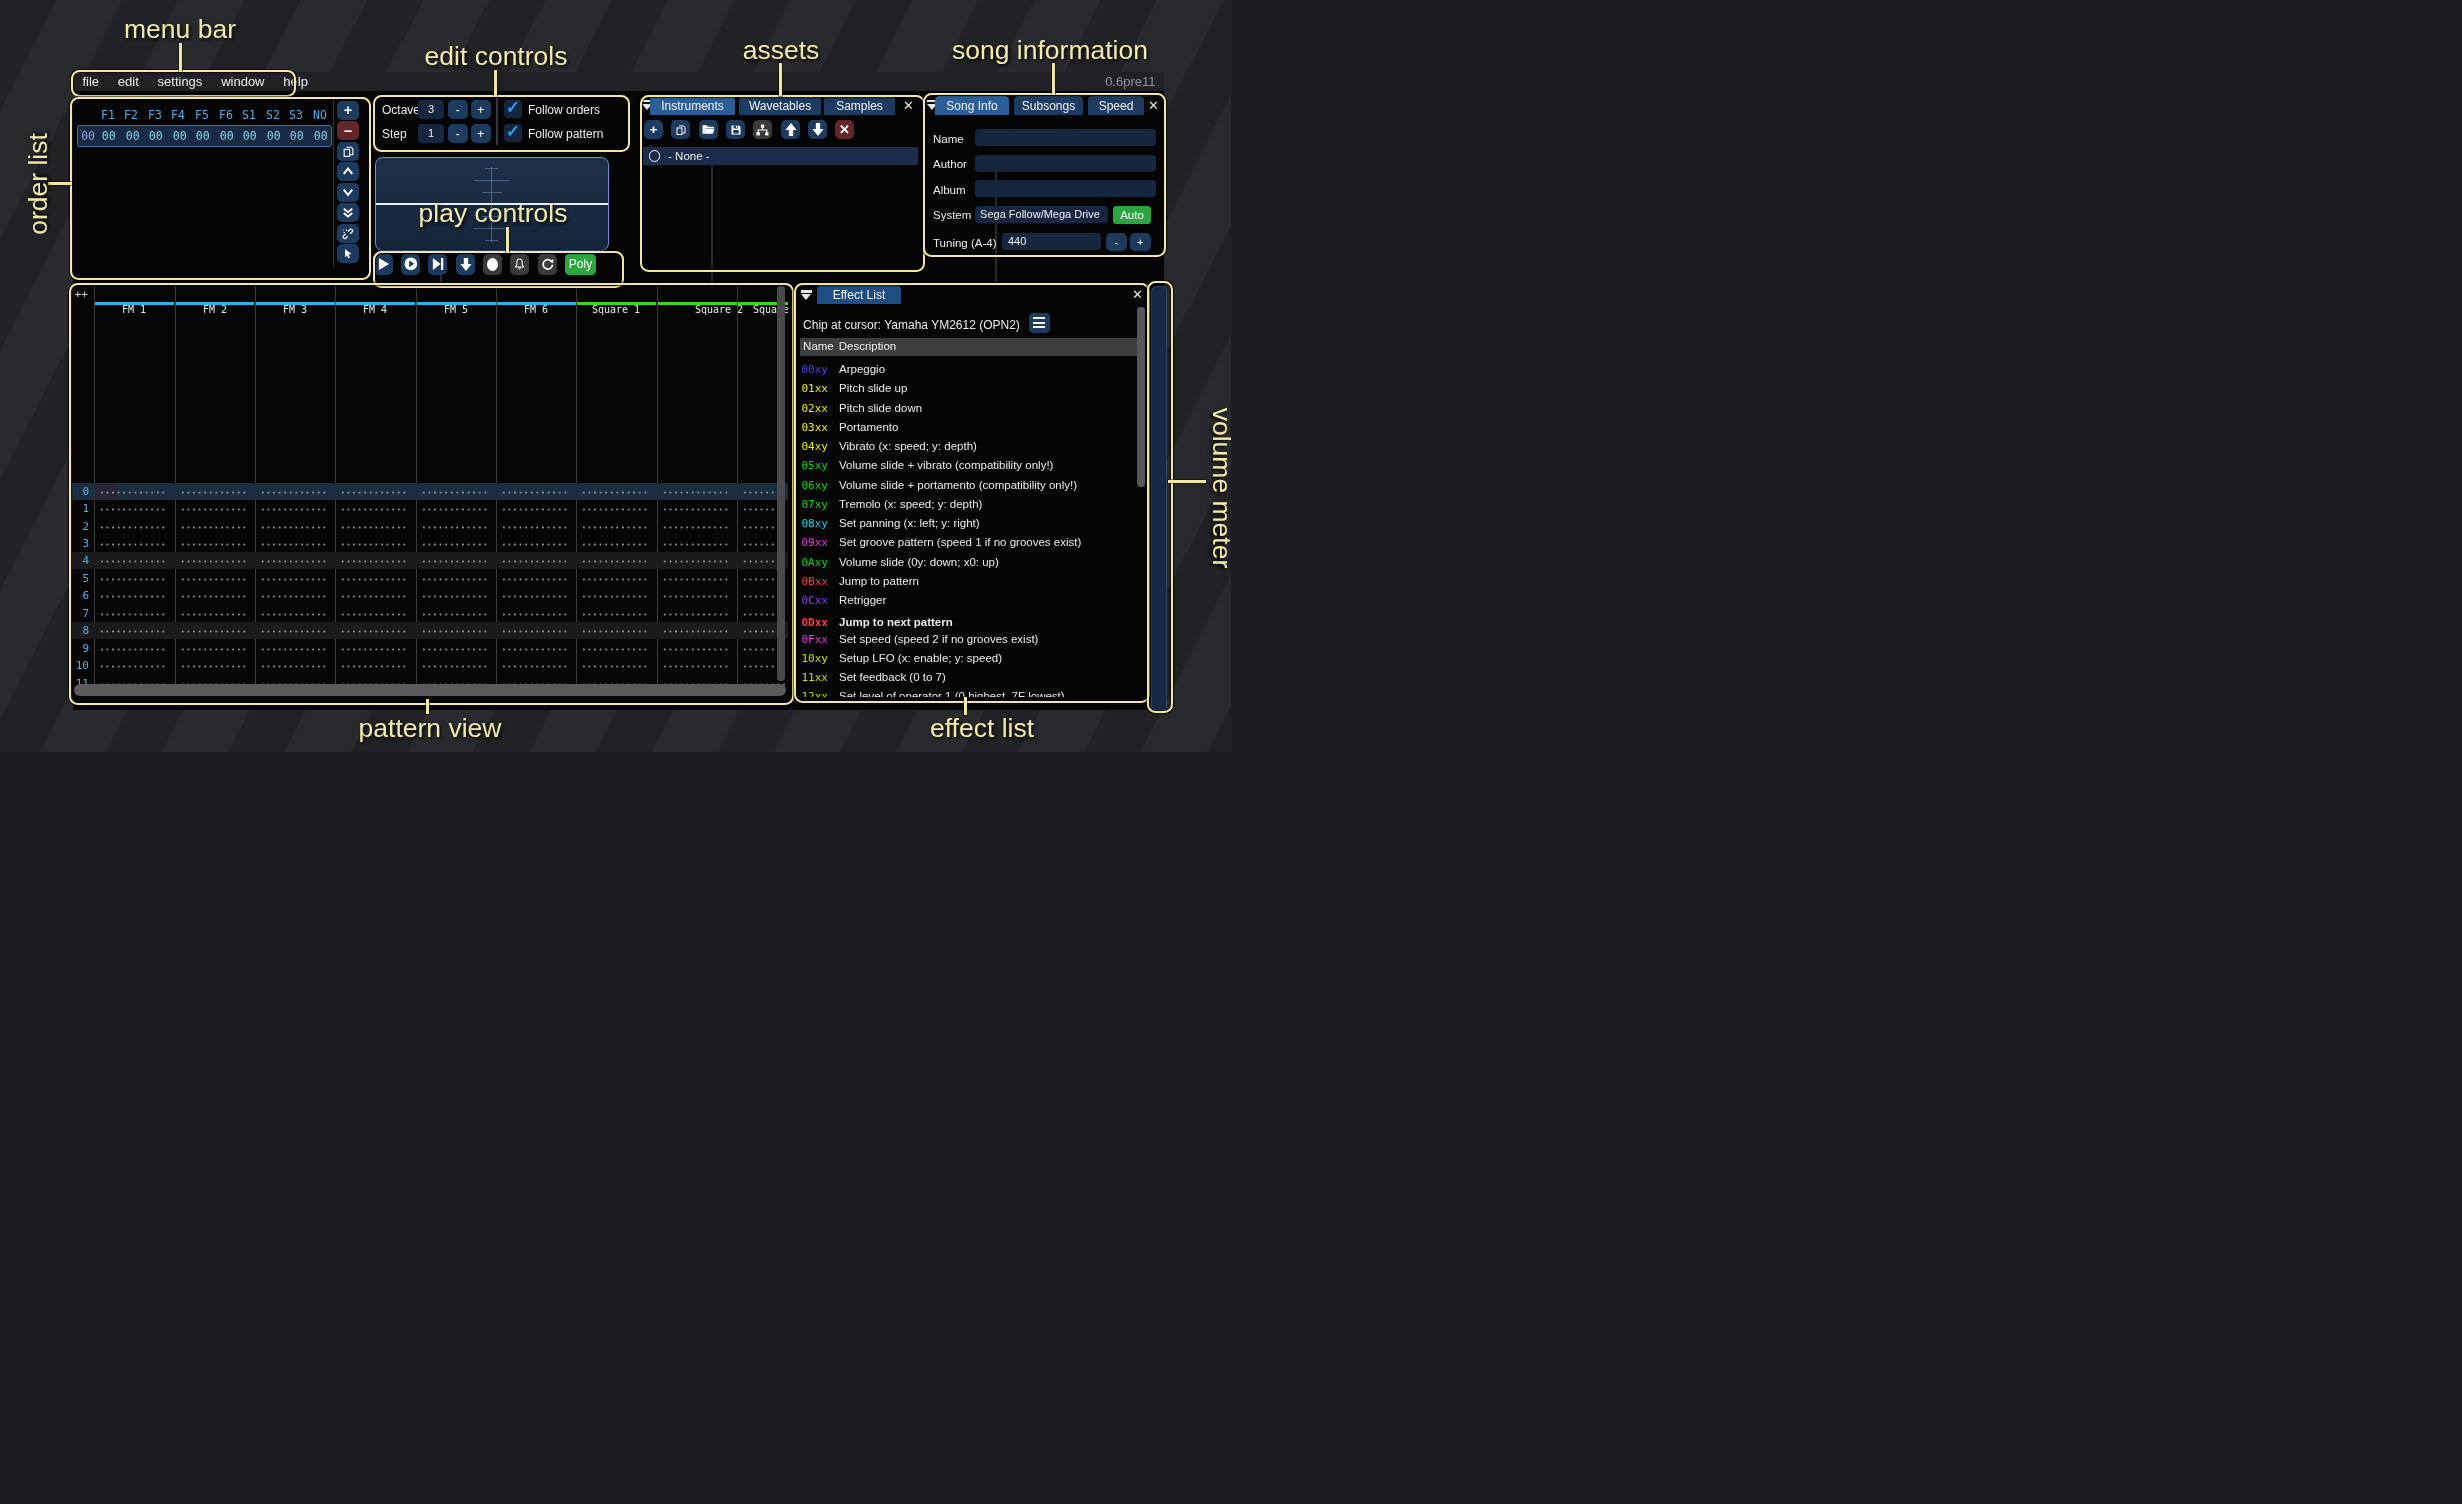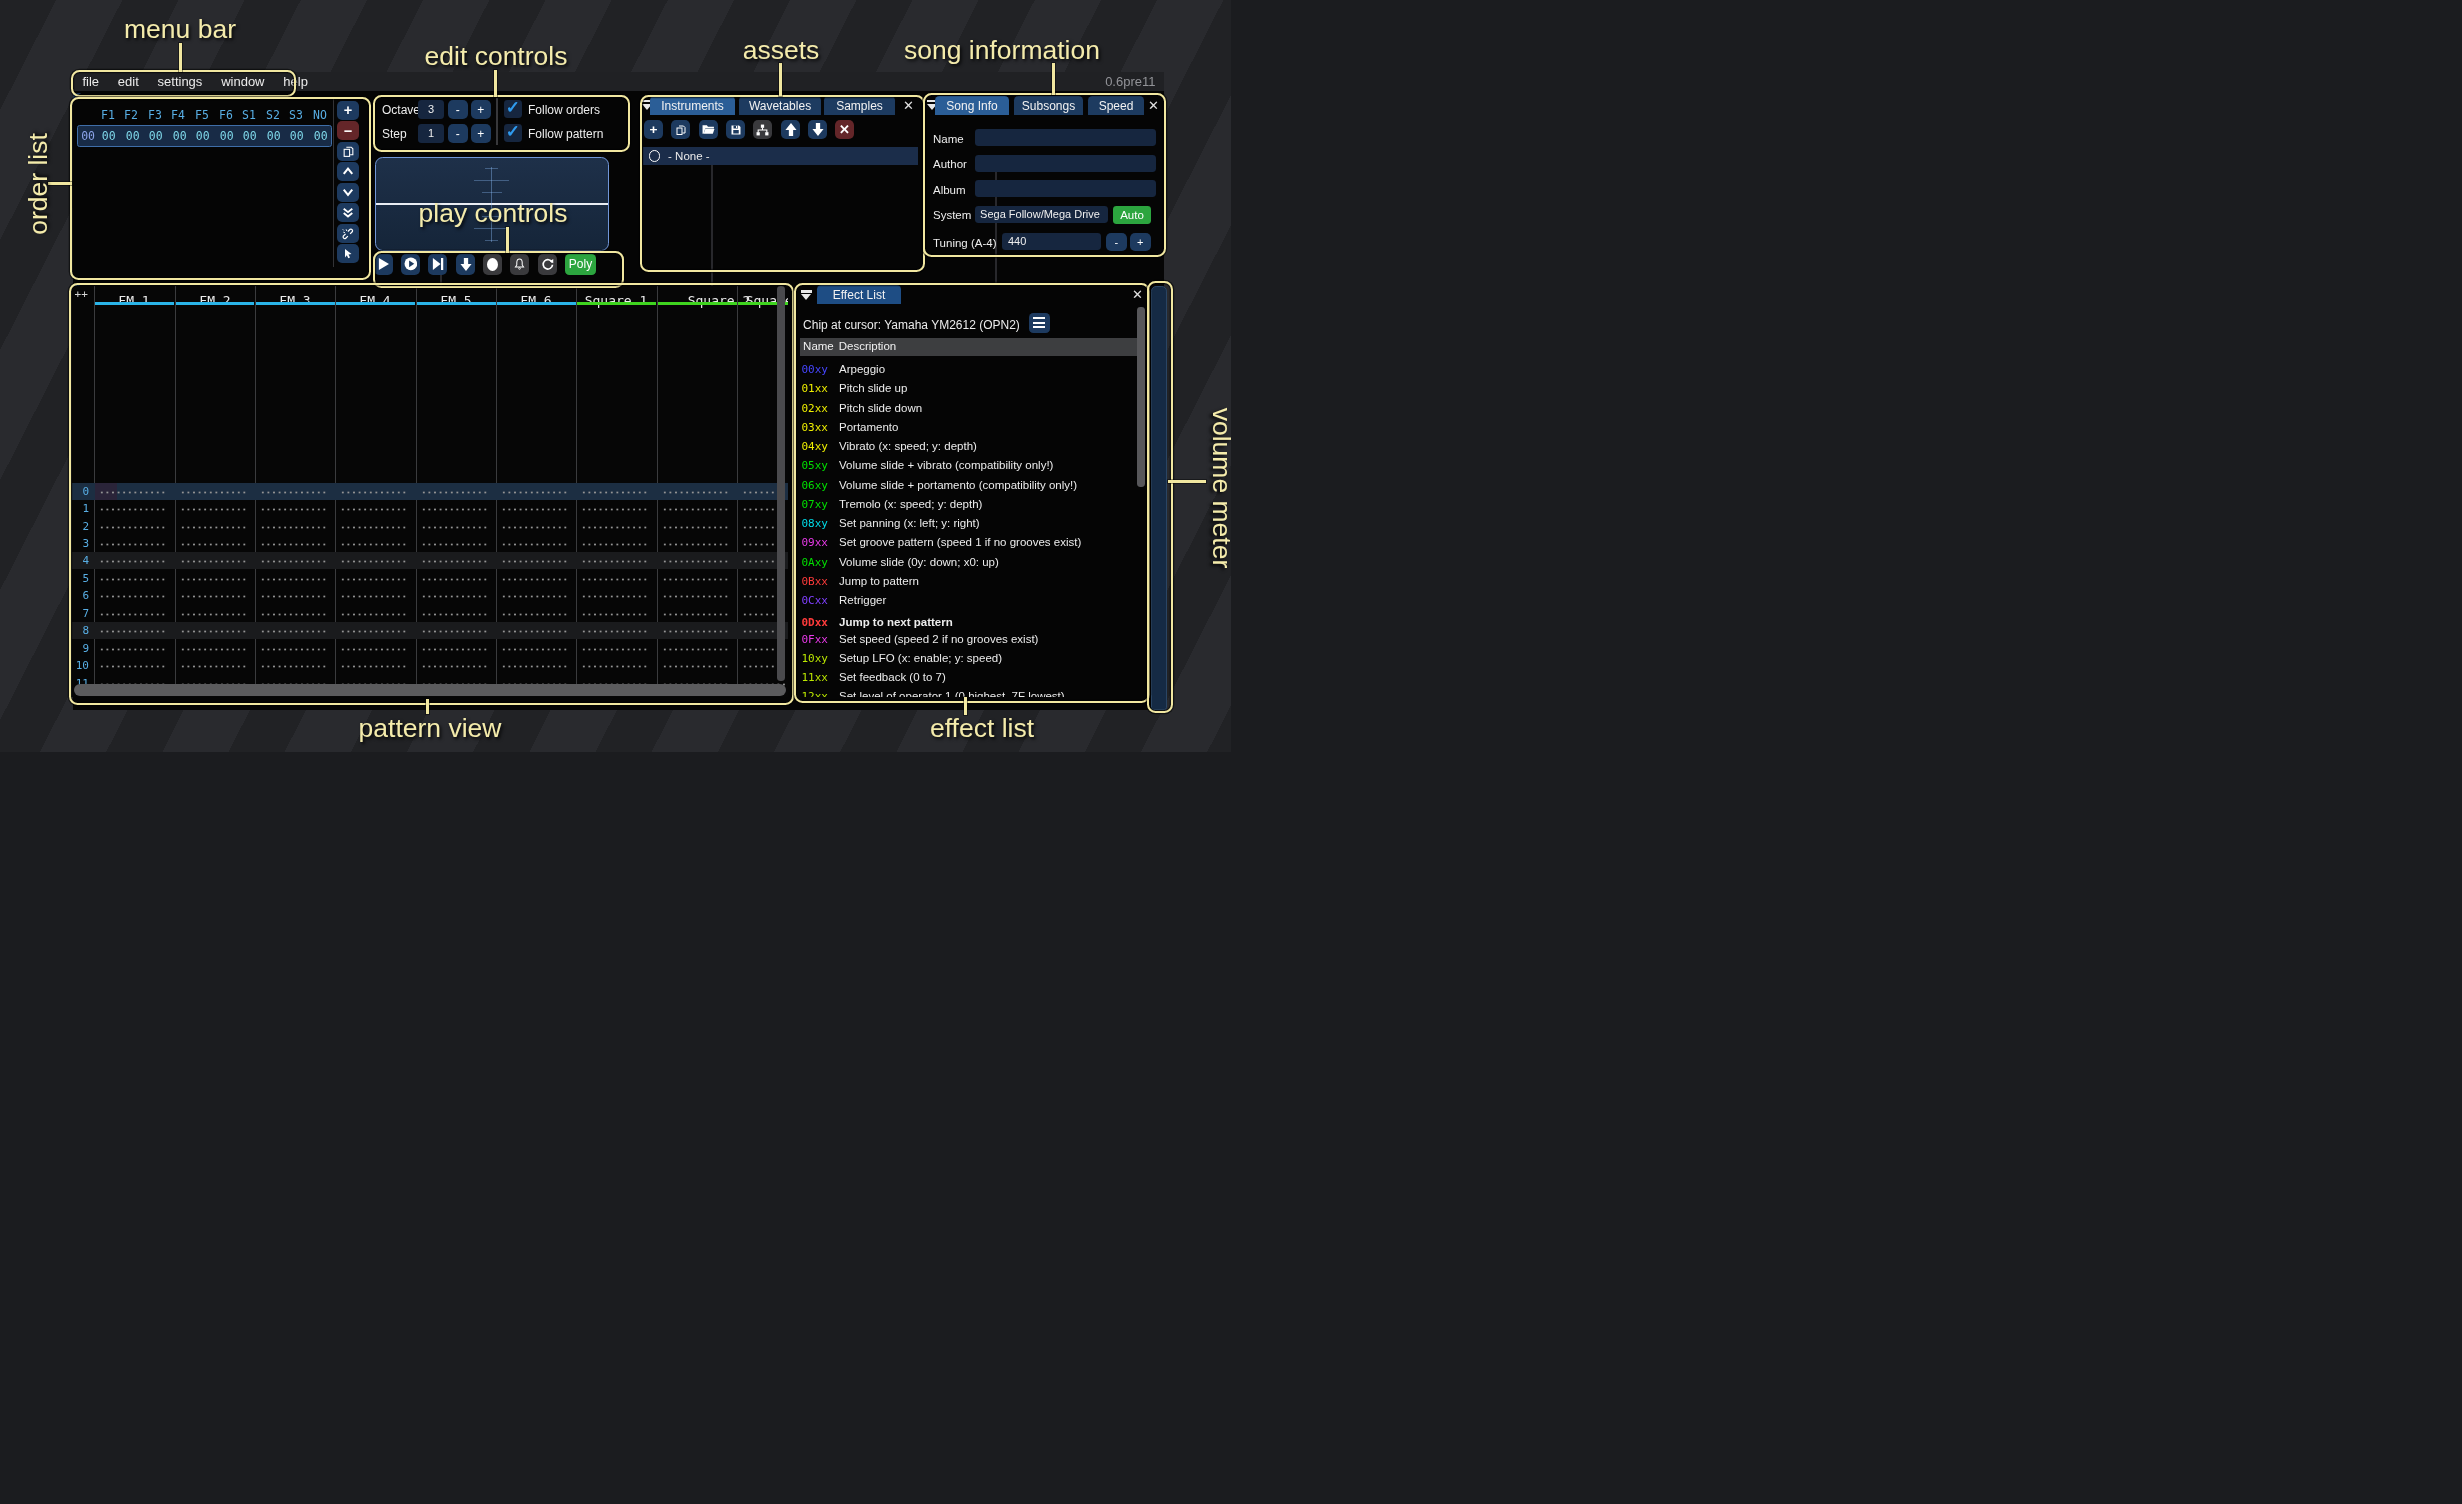--- a/index.html
+++ b/index.html
@@ -49,21 +49,21 @@
   .osc .ct{position:absolute;background:rgba(140,190,250,0.35);height:0.9px;}
   
   .tbtn{top:254px;width:19px;height:20.5px;}
   
   .list-row{position:absolute;background:#1b2d4a;color:#eaeaea;font-size:11.5px;display:flex;align-items:center;}
   .circle-ico{width:9.4px;height:9.4px;border:1.5px solid #fff;border-radius:50%;}
   .field-lbl{position:absolute;color:#ededed;font-size:11.5px;}
   
   .pattern-panel{position:absolute;left:72px;top:286px;width:716px;height:411px;background:#060606;overflow:hidden;}
   .pat-corner{position:absolute;left:2.6px;top:1.7px;color:#d6d6d6;font-family:"DejaVu Sans Mono",monospace;font-size:11px;}
-  .pat-name{position:absolute;top:7px;height:13.7px;color:#eaeaea;font-family:"DejaVu Sans Mono",monospace;font-size:13px;text-align:center;}
+  .pat-name{position:absolute;top:18px;height:13.7px;color:#eaeaea;font-family:"DejaVu Sans Mono",monospace;font-size:10px;text-align:center;}
   .pat-under{position:absolute;top:16.2px;height:2.6px;}
   .pat-sep{position:absolute;top:0;width:0.9px;height:398px;background:#3a3b3d;}
   .pat-row{position:absolute;left:0;width:716px;height:17px;}
   .pat-num{position:absolute;left:0;top:1.7px;width:17px;color:#58aee4;font-family:"DejaVu Sans Mono",monospace;font-size:11px;text-align:right;}
   .pat-cell{position:absolute;top:0;height:17px;width:80px;}
   .dots{position:absolute;left:5.1px;right:6.8px;top:7.7px;height:3.4px;
     background-image:radial-gradient(circle, #949494 0.9px, rgba(0,0,0,0) 1.4px);
     background-size:5.6px 3.4px;background-repeat:repeat-x;}
   .cursor-cell{position:absolute;left:23px;width:22px;top:0;height:17px;background:#2a2439;}
   .vscroll{position:absolute;border-radius:3.4px;background:#4a4a4d;}
@@ -866,21 +866,21 @@
   <div class="ann-line" style="left:1052px;top:63px;width:3.4px;height:32px;"></div>
   <div class="ann-line" style="left:48px;top:182px;width:24px;height:3.4px;"></div>
   <div class="ann-line" style="left:506px;top:227px;width:3.4px;height:26px;"></div>
   <div class="ann-line" style="left:426px;top:699px;width:3.4px;height:15.4px;"></div>
   <div class="ann-line" style="left:964px;top:697px;width:3.4px;height:18px;"></div>
   <div class="ann-line" style="left:1168px;top:480px;width:38px;height:3.4px;"></div>
 
   <div class="ann-label" style="left:180px;top:29px;">menu bar</div>
   <div class="ann-label" style="left:496px;top:56px;">edit controls</div>
   <div class="ann-label" style="left:781px;top:50px;">assets</div>
-  <div class="ann-label" style="left:1002px;top:50px;">song information</div>
+  <div class="ann-label" style="left:1050px;top:50px;">song information</div>
   <div class="ann-label rccw" style="left:38px;top:184px;">order list</div>
   <div class="ann-label" style="left:493px;top:213px;">play controls</div>
   <div class="ann-label" style="left:430px;top:728px;">pattern view</div>
   <div class="ann-label" style="left:982px;top:728px;">effect list</div>
   <div class="ann-label rcw" style="left:1221px;top:488px;">volume meter</div>
 
 </div>
 
 
 </body></html>

